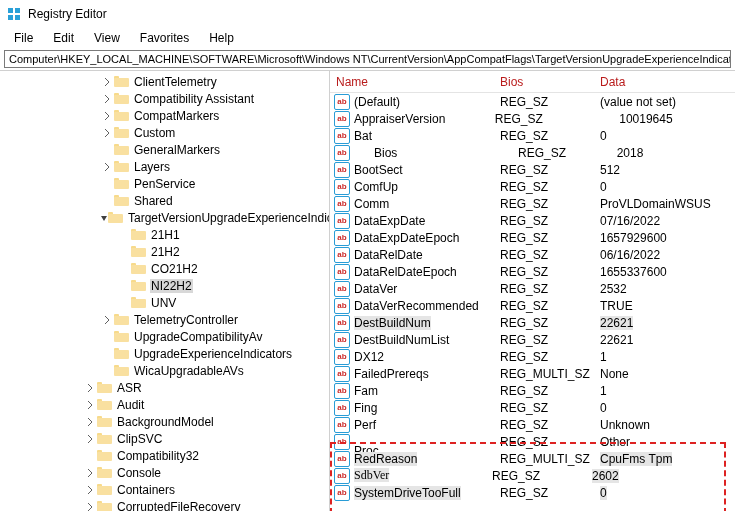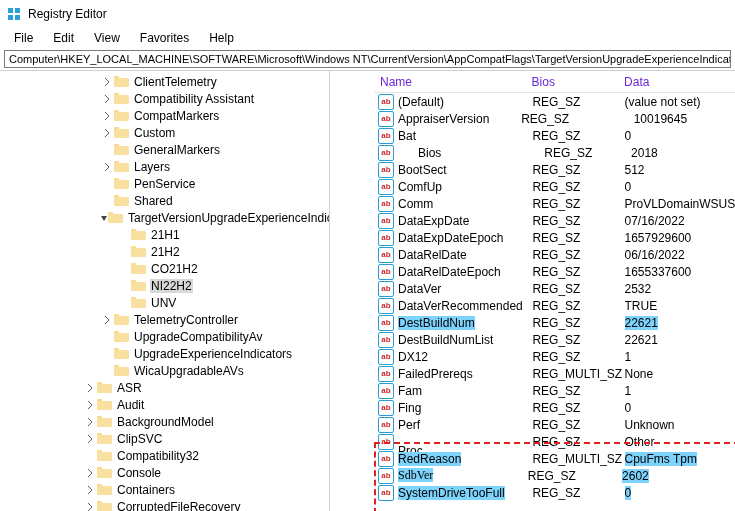--- a/index.html
+++ b/index.html
@@ -45,21 +45,20 @@
     line-height:16px;
     white-space:nowrap;
     overflow:hidden;
     background:#fff;
   }
   .content {
     flex:1;
     display:flex;
     border-top:1px solid #d0d0d0;
     min-height:0;
-    gap:44px;
   }
   .treepane {
     width: 330px;
     border-right:1px solid #d0d0d0;
     overflow:hidden;
     padding: 0;
     white-space:nowrap;
   }
   .tree-inner {
     margin-left: -30px;
@@ -96,21 +95,21 @@
     flex:1;
     display:flex; flex-direction:column;
     min-width:0;
     position:relative;
   }
   .list-header {
     height: 22px;
     display:flex; align-items:center;
     border-bottom:1px solid #e4e4e4;
     font-size:12px;
-    color:#6d28d9;
+    color:#b91c1c;
   }
   .col-name { padding-left:6px; }
   .list-body {
     flex:1;
     overflow:hidden;
     position:relative;
   }
   .list-row {
     height:17px;
     display:flex; align-items:center;
@@ -122,21 +121,21 @@
     display:inline-flex; align-items:center; justify-content:center;
     flex-shrink:0;
     border:1px solid #299cd6;
     border-radius:2px;
     background:#fff;
     font-size:8px; font-weight:600;
     color:#cc2a2a;
     font-family: Arial, sans-serif;
   }
   .cell { overflow:hidden; text-overflow:clip; padding-right:4px;}
-  .hl { background: #7dd3fc; }
+  .hl { background: #e5e5e5; }
   .dashed-box {
     position:absolute;
     border:2px dashed #d22;
     pointer-events:none;
   }
 </style>
 </head>
 <body>
 
 <div class="window">

